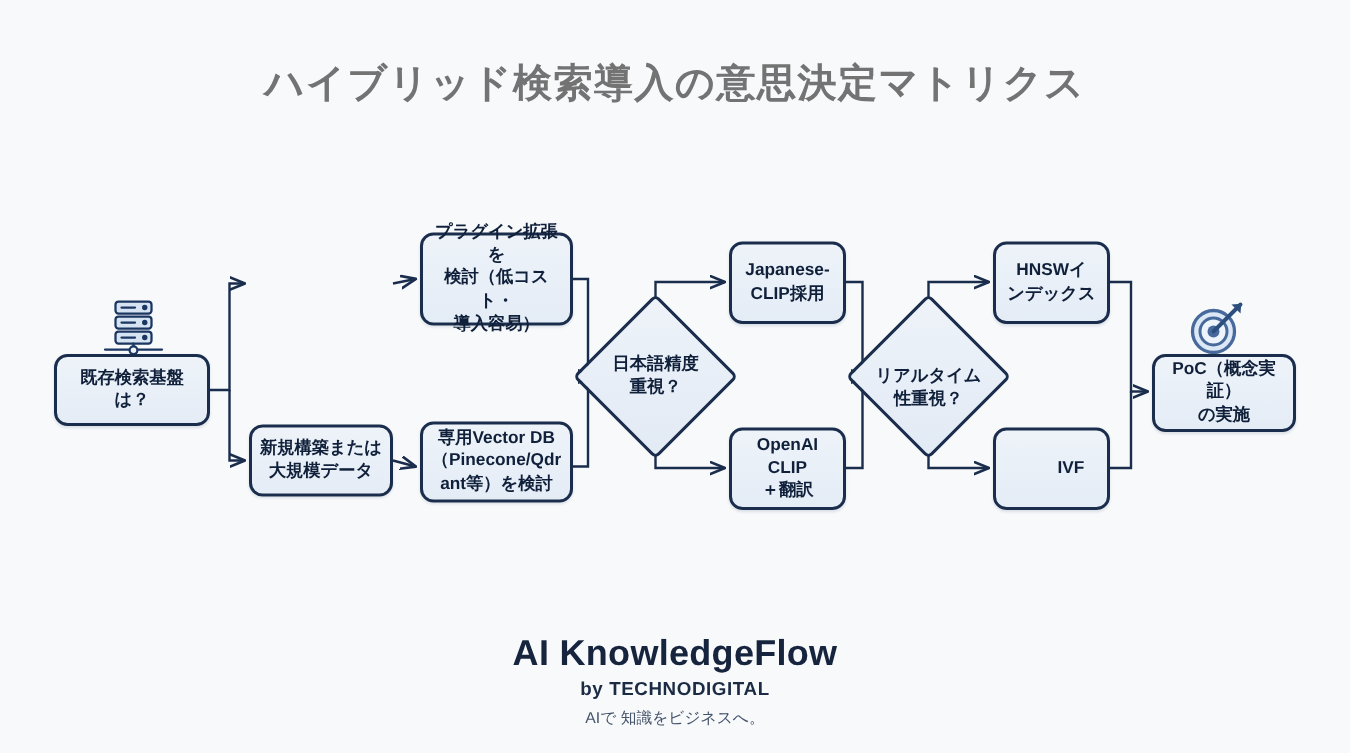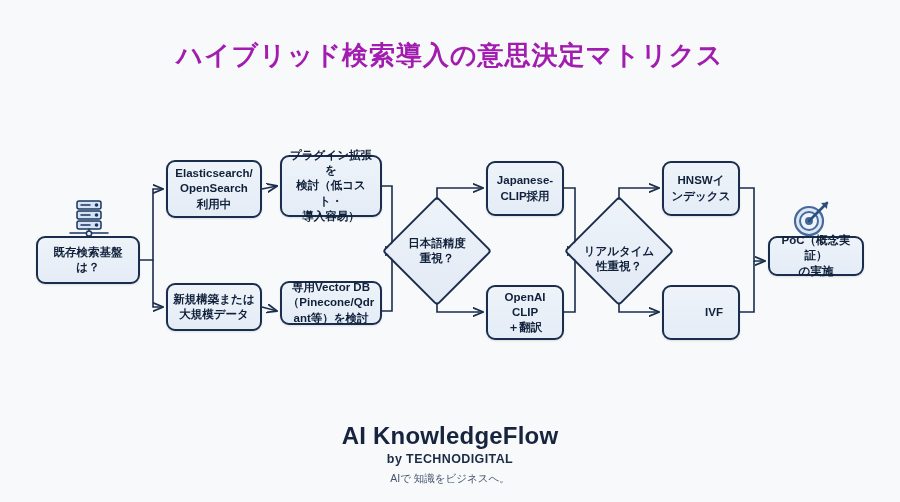--- a/index.html
+++ b/index.html
@@ -10,21 +10,21 @@
     overflow:hidden;
     position:relative;
   }
   #canvas{position:absolute;left:0;top:0;width:900px;height:502px;}
 
   
   .title{
     position:absolute;left:0;top:38px;width:900px;
     text-align:center;
     font-size:26px;font-weight:bold;
-    color:#a21caf;
+    color:#737373;
     letter-spacing:1px;
   }
 
   
   .flow{position:absolute;left:0;top:0;width:900px;height:502px;}
   svg.edges{position:absolute;left:0;top:0;width:900px;height:502px;}
 
   .node{
     position:absolute;
     box-sizing:border-box;
@@ -143,33 +143,30 @@
         <circle cx="19" cy="25" r="4" fill="#47699c"></circle>
         <line x1="19" y1="25" x2="37" y2="7" stroke="#2d4f7d" stroke-width="2.6" stroke-linecap="round"></line>
         <path d="M31,7 L37.5,6.5 L37,13 Z" fill="#2d4f7d"></path>
       </svg>
     </div>
 
     <div class="node" style="left:36px;top:236px;width:104px;height:48px;">
       <span>既存検索基盤は？</span>
     </div>
 
-    <div class="node" style="left:166px;top:160px;width:96px;height:58px;">
-      <span>Elasticsearch/<br>OpenSearch<br>利用中</span>
-    </div>
 
     <div class="node" style="left:166px;top:283px;width:96px;height:48px;">
       <span>新規構築または<br>大規模データ</span>
     </div>
 
     <div class="node" style="left:280px;top:155px;width:102px;height:62px;">
       <span>プラグイン拡張を<br>検討（低コスト・<br>導入容易）</span>
     </div>
 
-    <div class="node" style="left:280px;top:281px;width:102px;height:44px;">
+    <div class="node" style="left:280px;top:281px;width:102px;height:54px;">
       <span>専用Vector DB<br>（Pinecone/Qdr<br>ant等）を検討</span>
     </div>
 
     <div class="diamond" style="left:398px;top:212px;width:78px;height:78px;"></div>
     <div class="diamond-label" style="left:392px;top:224px;width:90px;height:54px;">日本語精度<br>重視？</div>
 
     <div class="node" style="left:486px;top:161px;width:78px;height:55px;">
       <span>Japanese-<br>CLIP採用</span>
     </div>
 
@@ -181,21 +178,21 @@
     <div class="diamond-label" style="left:569px;top:232px;width:100px;height:54px;">リアルタイム<br>性重視？</div>
 
     <div class="node" style="left:662px;top:161px;width:78px;height:55px;">
       <span>HNSWイ<br>ンデックス</span>
     </div>
 
     <div class="node" style="left:662px;top:285px;width:78px;height:55px;padding-left:31px;">
       <span>IVF</span>
     </div>
 
-    <div class="node" style="left:768px;top:236px;width:96px;height:40px;">
+    <div class="node" style="left:768px;top:236px;width:96px;height:52px;">
       <span>PoC（概念実証）<br>の実施</span>
     </div>
 
   </div>
 
   <div class="footer brand">AI KnowledgeFlow</div>
   <div class="footer byline">by TECHNODIGITAL</div>
   <div class="footer tagline">AIで 知識をビジネスへ。</div>
 
 </div>

